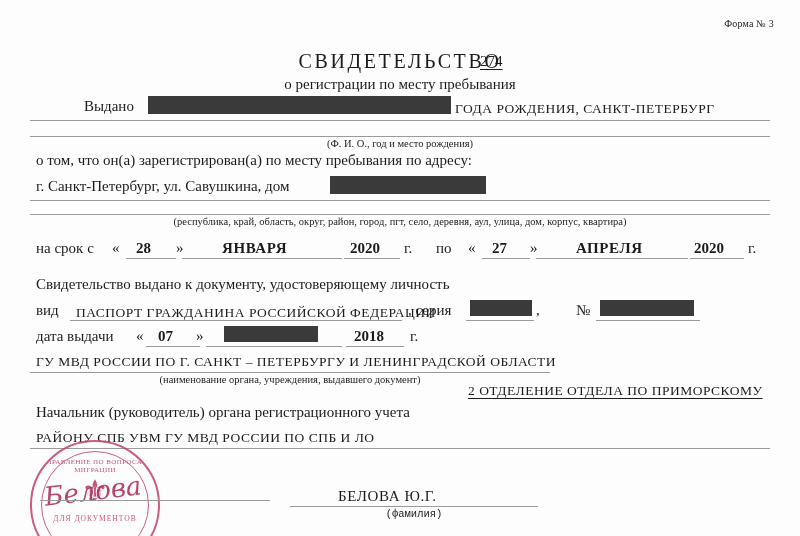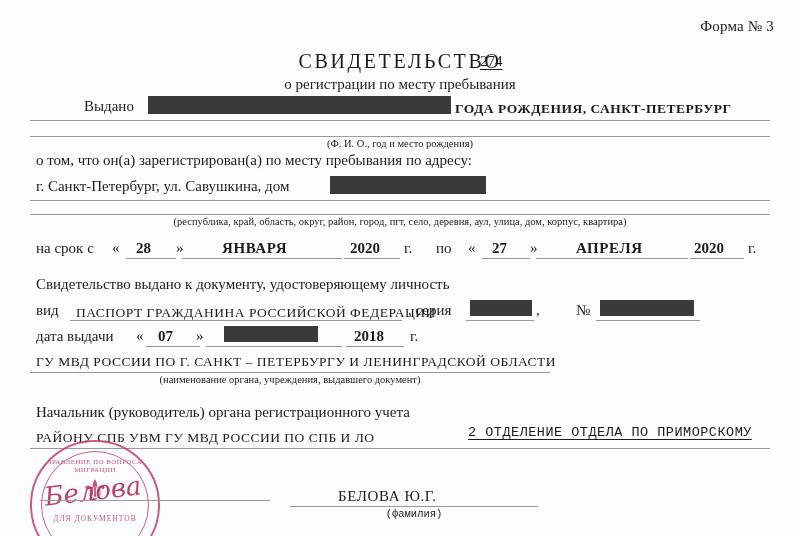--- a/index.html
+++ b/index.html
@@ -20,21 +20,21 @@
     width: 800px;
     height: 536px;
     background: #fdfdfd;
   }
 
   
   .form-no {
     position: absolute;
     right: 26px;
     top: 18px;
-    font-size: 15px;
+    font-size: 10px;
     letter-spacing: 0.2px;
   }
 
   
   .title-wrap {
     position: absolute;
     left: 0;
     top: 50px;
     width: 800px;
     text-align: center;
@@ -168,21 +168,21 @@
   <div class="form-no">Форма № 3</div>
 
   <div class="title-wrap">
     <span class="title">СВИДЕТЕЛЬСТВО</span>
   </div>
   <div class="title-num">274</div>
   <div class="subtitle">о регистрации по месту пребывания</div>
 
   <div class="txt" style="left:84px; top:98px;">Выдано</div>
   <div class="redact" style="left:148px; top:96px; width:303px; height:18px;"></div>
-  <div class="txt capsm" style="left:455px; top:101px;font-weight:bold;">ГОДА РОЖДЕНИЯ, САНКТ-ПЕТЕРБУРГ</div>
+  <div class="txt capsm" style="left:455px; top:101px;">ГОДА РОЖДЕНИЯ, САНКТ-ПЕТЕРБУРГ</div>
   <div class="rule" style="left:30px; top:120px; width:740px;"></div>
 
   <div class="rule" style="left:30px; top:136px; width:740px;"></div>
   <div class="small" style="left:0; top:138px; width:800px;">(Ф. И. О., год и место рождения)</div>
 
   <div class="txt" style="left:36px; top:178px;">г. Санкт-Петербург, ул. Савушкина, дом</div>
   <div class="txt" style="left:36px; top:152px;">о том, что он(а) зарегистрирован(а) по месту пребывания по адресу:</div>
   <div class="redact" style="left:330px; top:176px; width:156px; height:18px;"></div>
   <div class="rule" style="left:30px; top:200px; width:740px;"></div>
   <div class="rule" style="left:30px; top:214px; width:740px;"></div>
@@ -231,21 +231,21 @@
   <div class="txt" style="left:410px; top:328px;">г.</div>
   <div class="rule" style="left:146px; top:346px; width:54px;"></div>
   <div class="rule" style="left:206px; top:346px; width:136px;"></div>
   <div class="rule" style="left:346px; top:346px; width:58px;"></div>
 
   <div class="txt capsm" style="left:36px; top:354px;">ГУ  МВД  РОССИИ  ПО  Г. САНКТ – ПЕТЕРБУРГУ  И  ЛЕНИНГРАДСКОЙ ОБЛАСТИ</div>
   <div class="rule" style="left:30px; top:372px; width:520px;"></div>
   <div class="small" style="left:30px; top:374px; width:520px;">(наименование органа, учреждения, выдавшего документ)</div>
 
   <div class="txt" style="left:36px; top:404px;">Начальник (руководитель) органа регистрационного учета</div>
-  <div class="txt capsm ul" style="left:468px; top:425px;font-family:Liberation Mono, monospace;">2 ОТДЕЛЕНИЕ ОТДЕЛА  ПО ПРИМОРСКОМУ</div>
+  <div class="txt capsm ul" style="left:468px; top:383px;">2 ОТДЕЛЕНИЕ ОТДЕЛА  ПО ПРИМОРСКОМУ</div>
   <div class="txt capsm" style="left:36px; top:430px;">РАЙОНУ  СПБ  УВМ  ГУ  МВД  РОССИИ  ПО  СПБ  И  ЛО</div>
   <div class="rule" style="left:30px; top:448px; width:740px;"></div>
 
   <div class="stamp">
     <div class="stamp-text-top">УПРАВЛЕНИЕ ПО ВОПРОСАМ МИГРАЦИИ</div>
     <div class="stamp-emblem">⚜</div>
     <div class="stamp-mid">ДЛЯ ДОКУМЕНТОВ</div>
 
   </div>
 

